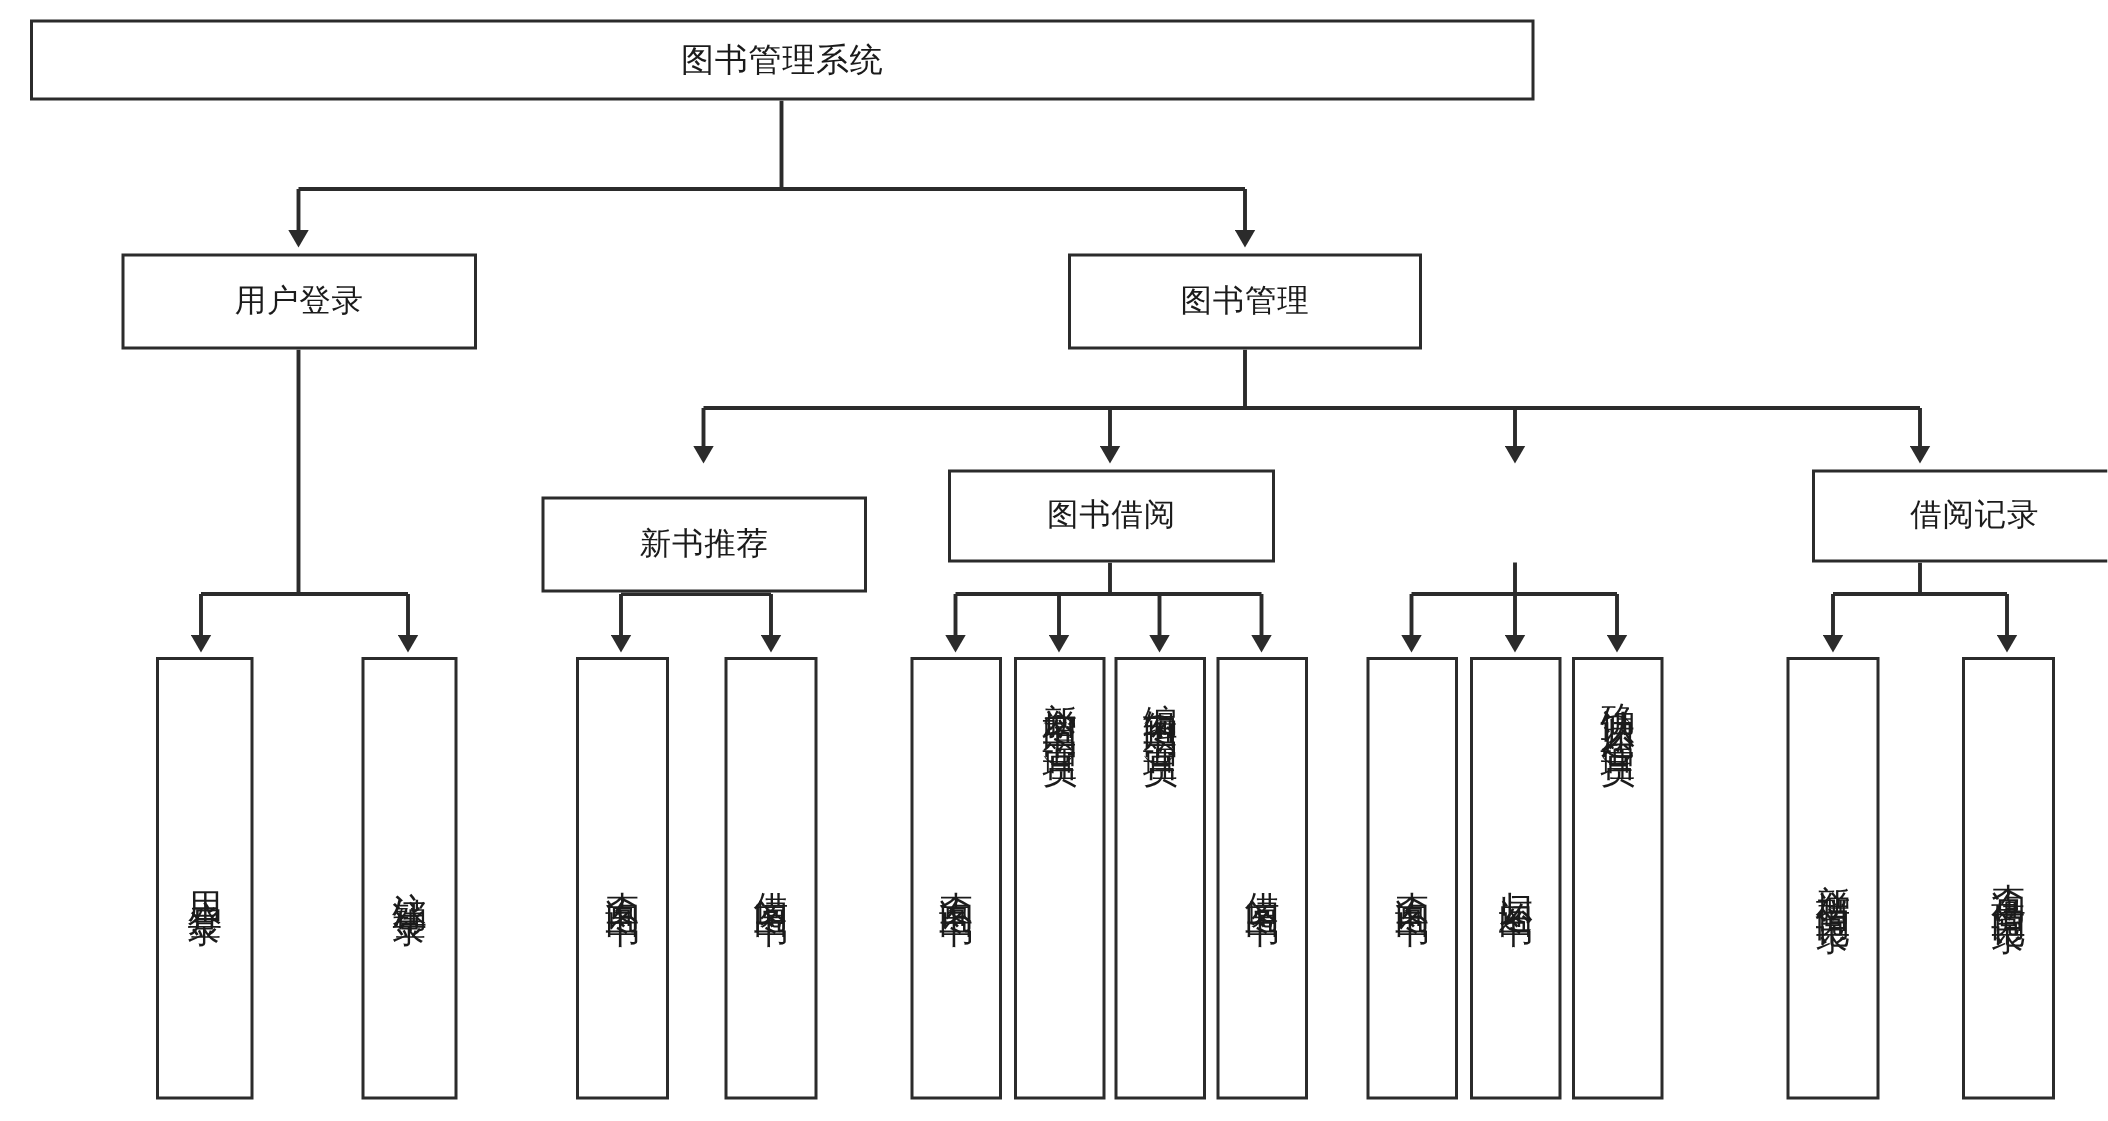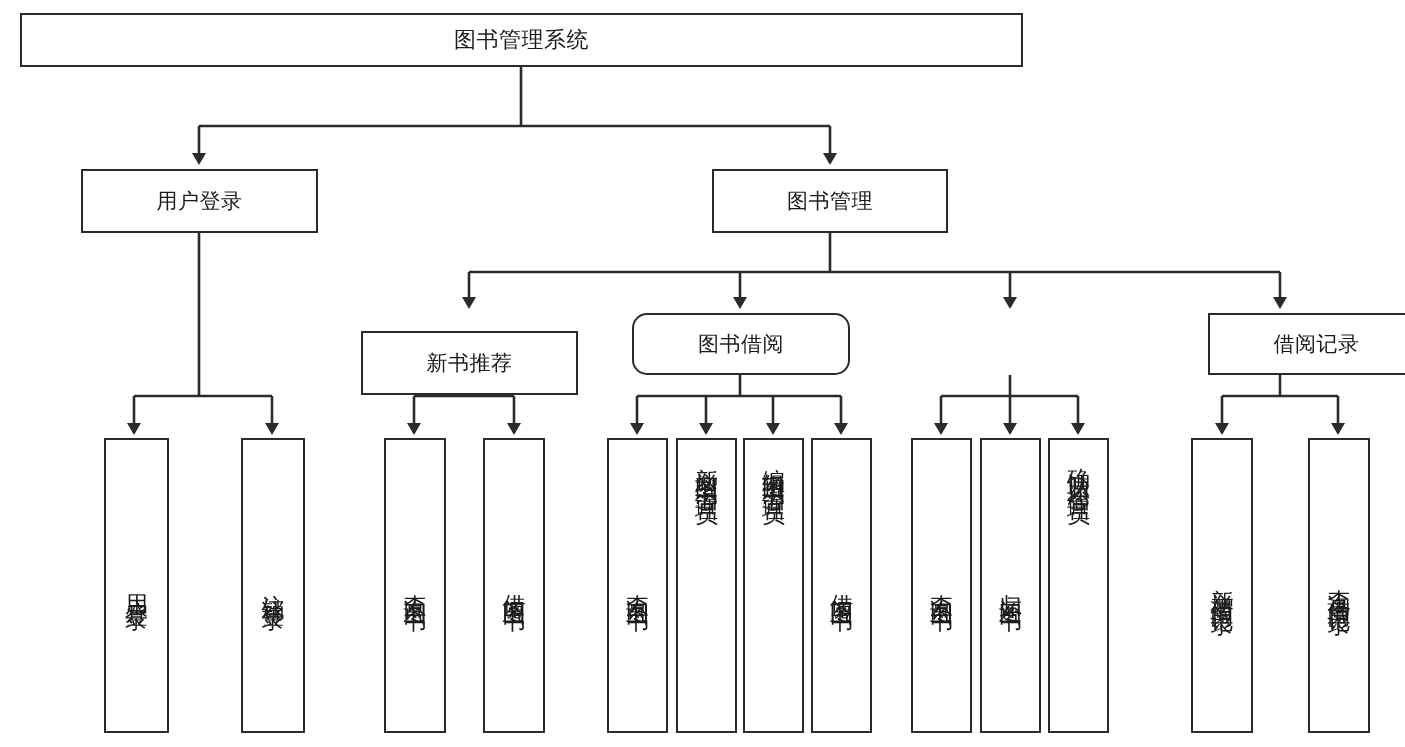--- a/index.html
+++ b/index.html
@@ -146,21 +146,21 @@
   </div>
 
   <div class="node horiz" style="left:712px; top:169px; width:236px; height:64px;">
     <span class="label">图书管理</span>
   </div>
 
   <div class="node horiz" style="left:361px; top:331px; width:217px; height:64px;">
     <span class="label">新书推荐</span>
   </div>
 
-  <div class="node horiz" style="left:632px; top:313px; width:218px; height:62px;border-radius:15px;">
+  <div class="node horiz" style="left:632px; top:313px; width:218px; height:62px;">
     <span class="label">图书借阅</span>
   </div>
 
 
   <div class="node horiz" style="left:1172px; top:313px; width:217px; height:62px;margin-left:36px;">
     <span class="label">借阅记录</span>
   </div>
 
   <div class="node vert mid" style="left:104px; top:438px; width:65px; height:295px;">
     <span class="label">用户登录</span>

